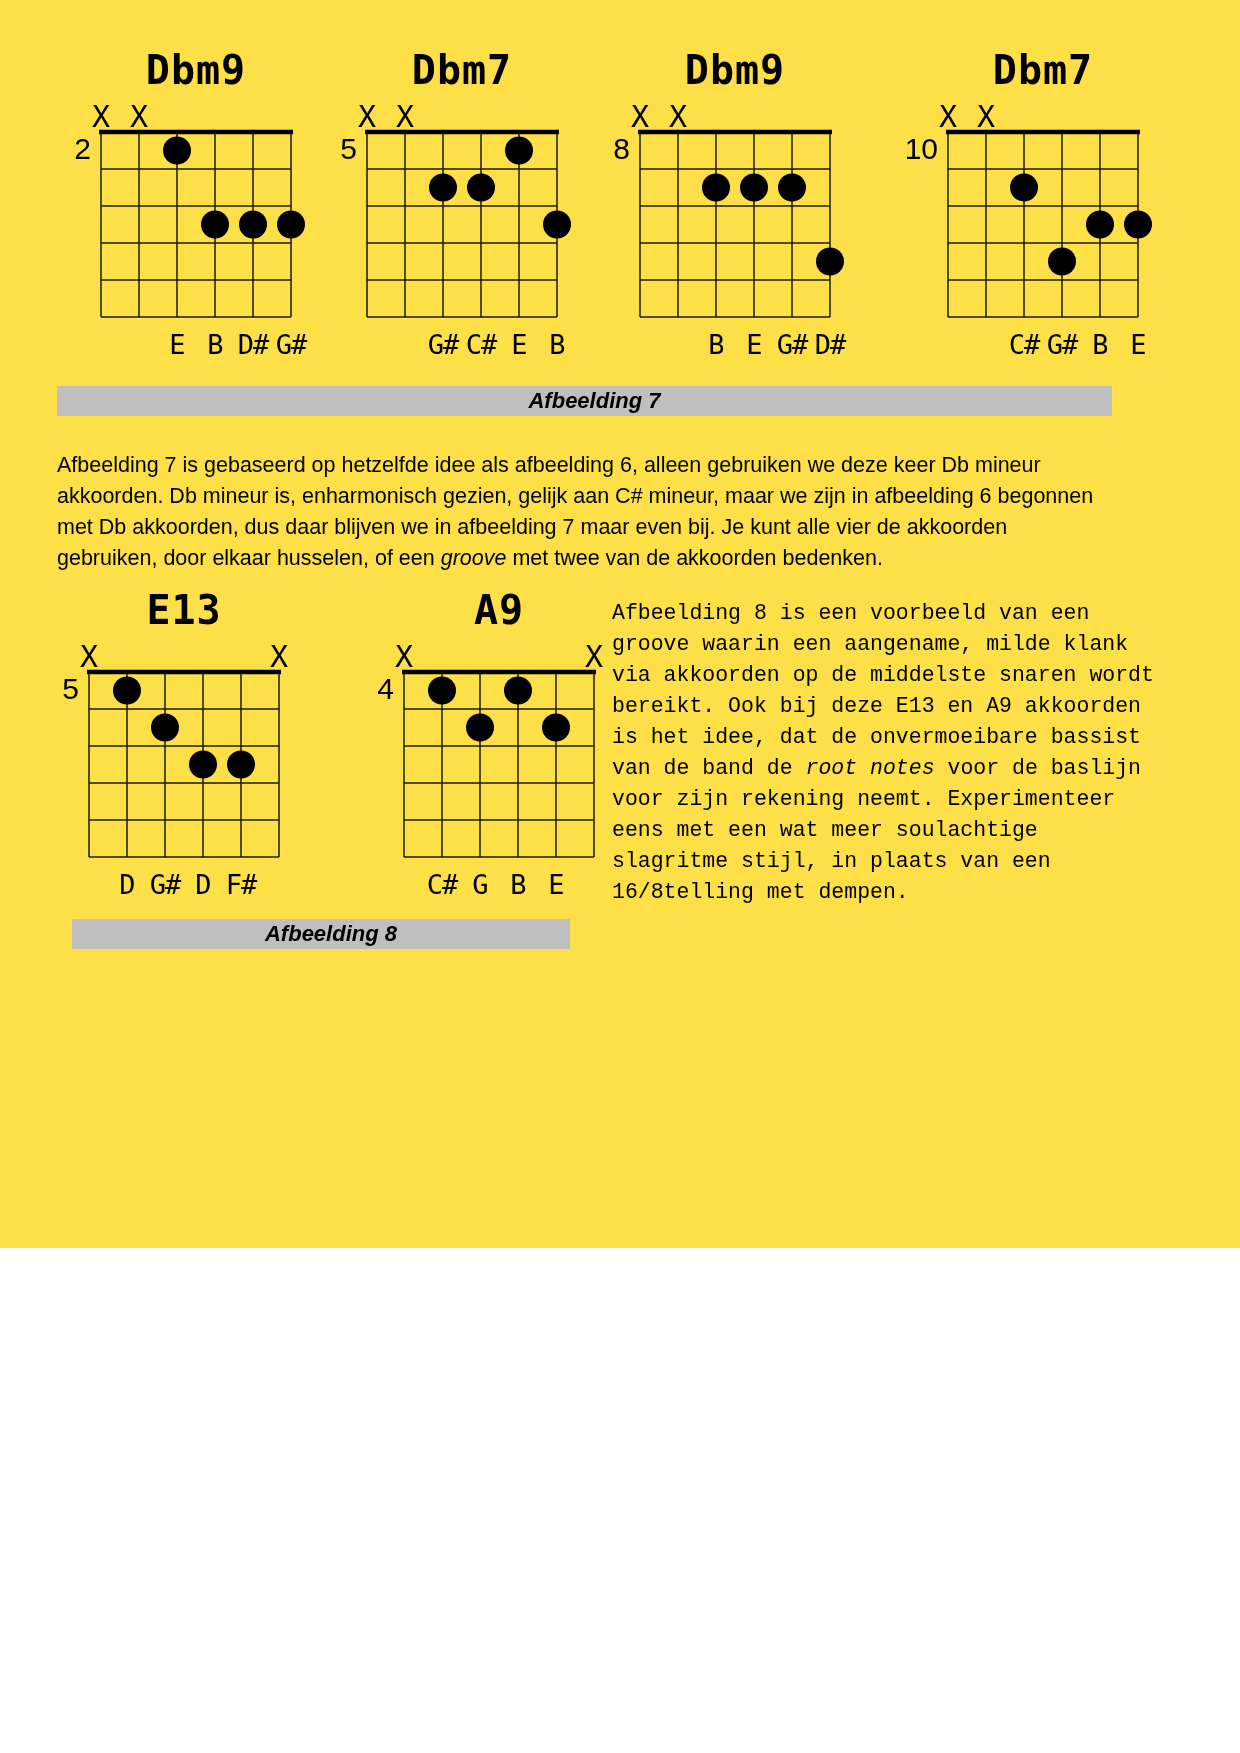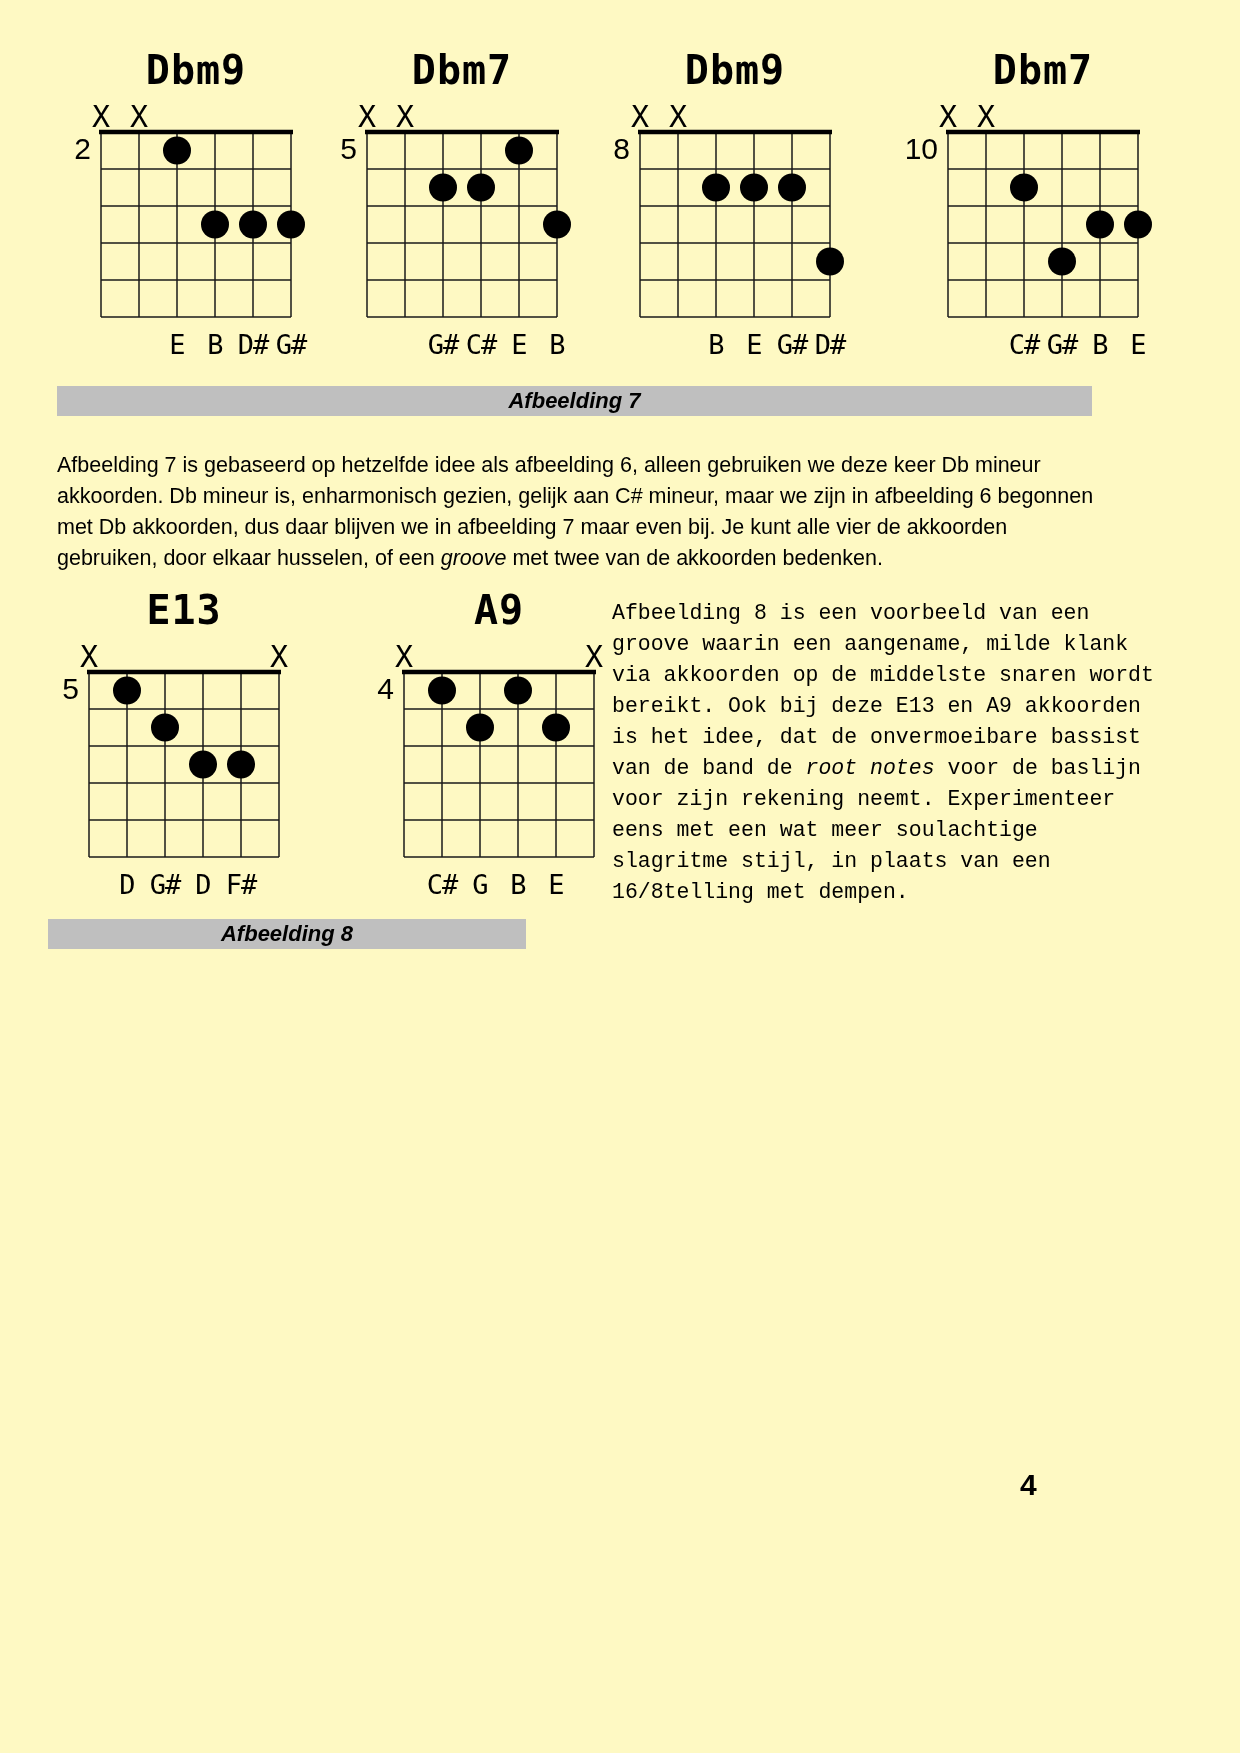--- a/index.html
+++ b/index.html
@@ -1,29 +1,29 @@
 <!DOCTYPE html>
 <html><head>
 <meta charset="utf-8">
 <style>
   html,body { margin:0; padding:0; background:#fff; }
   .page {
-    position:relative; width:1240px; height:1753px; background:#fef9c3;
+    position:relative; width:1240px; height:1248px; background:#fde047;
     font-family:"Liberation Sans", sans-serif; color:#000; overflow:hidden;
   }
   .chord { position:absolute; width:280px; height:336px; }
   .chord svg { display:block; }
   .chord-title  { font-family:"DejaVu Sans Mono", monospace; font-weight:700; font-size:40px; letter-spacing:1px; fill:#000; }
   .muted-marker { font-family:"DejaVu Sans Mono", monospace; font-weight:400; font-size:30px; fill:#000; }
   .fret-number  { font-family:"Liberation Sans", sans-serif; font-weight:400; font-size:30px; fill:#000; }
   .note-label   { font-family:"DejaVu Sans Mono", monospace; font-weight:400; font-size:27px; letter-spacing:-1px; fill:#000; }
   .caption-bar {
     position:absolute; height:30px; background:#BFBFBF;
     display:flex; align-items:center; justify-content:center;
-    font-style:italic; font-weight:700; font-size:22px; color:#000;
+    font-style:italic; font-weight:700; font-size:22px; color:#000;padding-left:20px;
   }
   .body-text { position:absolute; font-size:21.5px; line-height:31px; margin:0; }
   .col-para + .col-para { margin-top:20px; }
   .col-para { margin:0; }
   .page-number { position:absolute; font-weight:700; font-size:30px; }
 </style>
 </head>
 <body>
 
 <div class="page">
@@ -209,21 +209,21 @@
         <circle cx="174" cy="112.5" r="14" fill="#000"></circle>
         <circle cx="136" cy="149.5" r="14" fill="#000"></circle>
         <circle cx="212" cy="149.5" r="14" fill="#000"></circle>
         <text x="98" y="316" text-anchor="middle" class="note-label">C#</text>
         <text x="136" y="316" text-anchor="middle" class="note-label">G</text>
         <text x="174" y="316" text-anchor="middle" class="note-label">B</text>
         <text x="212" y="316" text-anchor="middle" class="note-label">E</text>
       </svg>
     </div>
 
-  <div class="caption-bar" style="left:48px; top:919px; width:478px;">
+  <div class="caption-bar" style="left:72px; top:919px; width:478px;">
     <span>Afbeelding 8</span>
   </div>
 
   <div class="body-text" style="left:612px; top:598px; width:548px;font-family:Liberation Mono, monospace;">
     <p class="col-para"><span>Afbeelding 8 is een voorbeeld van een groove waarin een aangename, milde klank via akkoorden op de middelste snaren wordt bereikt. Ook bij deze E13 en A9 akkoorden is het idee, dat de onvermoeibare bassist van de band de </span><span style="font-style: italic;">root notes</span><span> voor de baslijn voor zijn rekening neemt. Experimenteer eens met een wat meer soulachtige slagritme stijl, in plaats van een 16/8telling met dempen.</span></p>
   </div>
 
   <span class="page-number" style="left:1020px; top:1468px;">4</span>
 </div>
 

